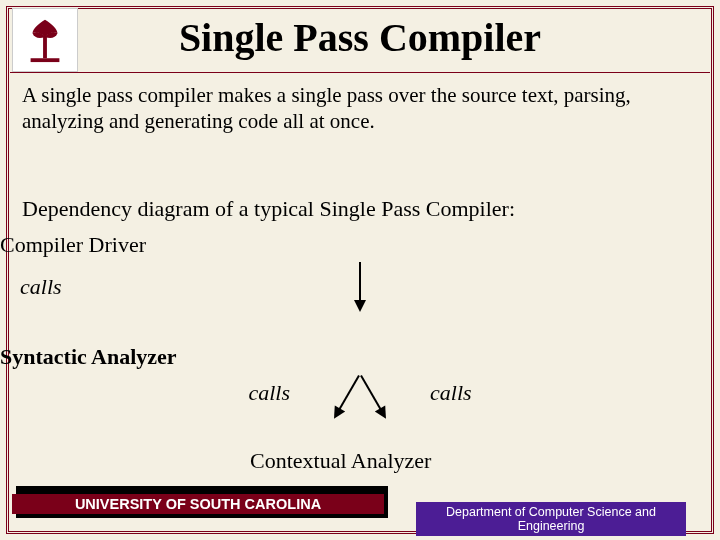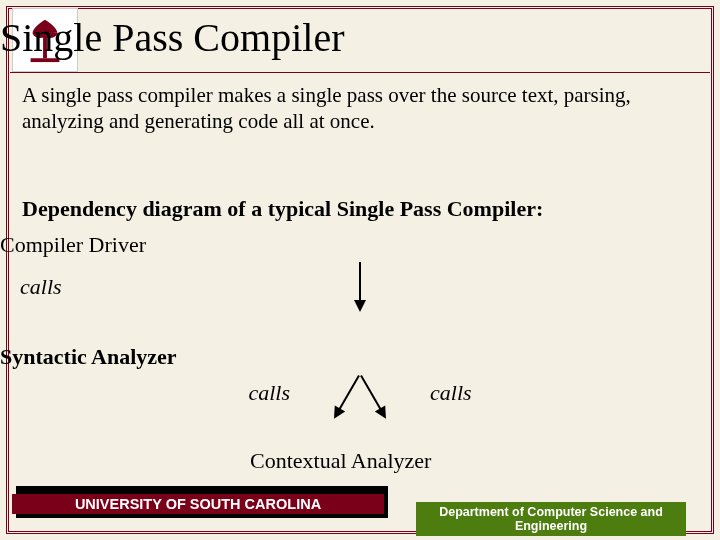--- a/index.html
+++ b/index.html
@@ -28,22 +28,24 @@
     display: flex;
     align-items: center;
     justify-content: center;
   }
   .logo svg { width: 48px; height: 48px; }
   .title {
     position: absolute;
     top: 14px;
     left: 0;
     width: 100%;
+    text-align: center;
     font-size: 40px;
     color: #000;
+    font-weight: bold;
   }
   .title-underline {
     position: absolute;
     top: 72px;
     left: 10px;
     right: 10px;
     height: 0;
     border-top: 1px solid #7a0019;
   }
   .intro {
@@ -54,21 +56,21 @@
     font-size: 21px;
     line-height: 1.25;
     color: #000;
   }
   .subhead {
     position: absolute;
     top: 196px;
     left: 22px;
     right: 20px;
     font-size: 22px;
-    font-weight: bold;
+    font-weight: normal;
     color: #000;
   }
   .diagram {
     position: absolute;
     top: 232px;
     left: 0;
     width: 100%;
   }
   .node, .edge { text-align: left; font-size: 22px; }
   .edge { font-style: italic; }
@@ -125,25 +127,25 @@
     height: 32px;
     background: #000;
     z-index: -1;
   }
   .footer-right {
     position: absolute;
     right: 34px;
     bottom: 4px;
     width: 270px;
     height: 34px;
-    background: #4d7c0f;
+    background: #4c1d95;
     color: #fff;
     font-family: Arial, Helvetica, sans-serif;
     font-size: 12.5px;
-    font-weight: bold;
+    font-weight: normal;
     text-align: center;
     display: flex;
     align-items: center;
     justify-content: center;
     line-height: 1.15;
   }
 </style>
 </head>
 <body>
 

